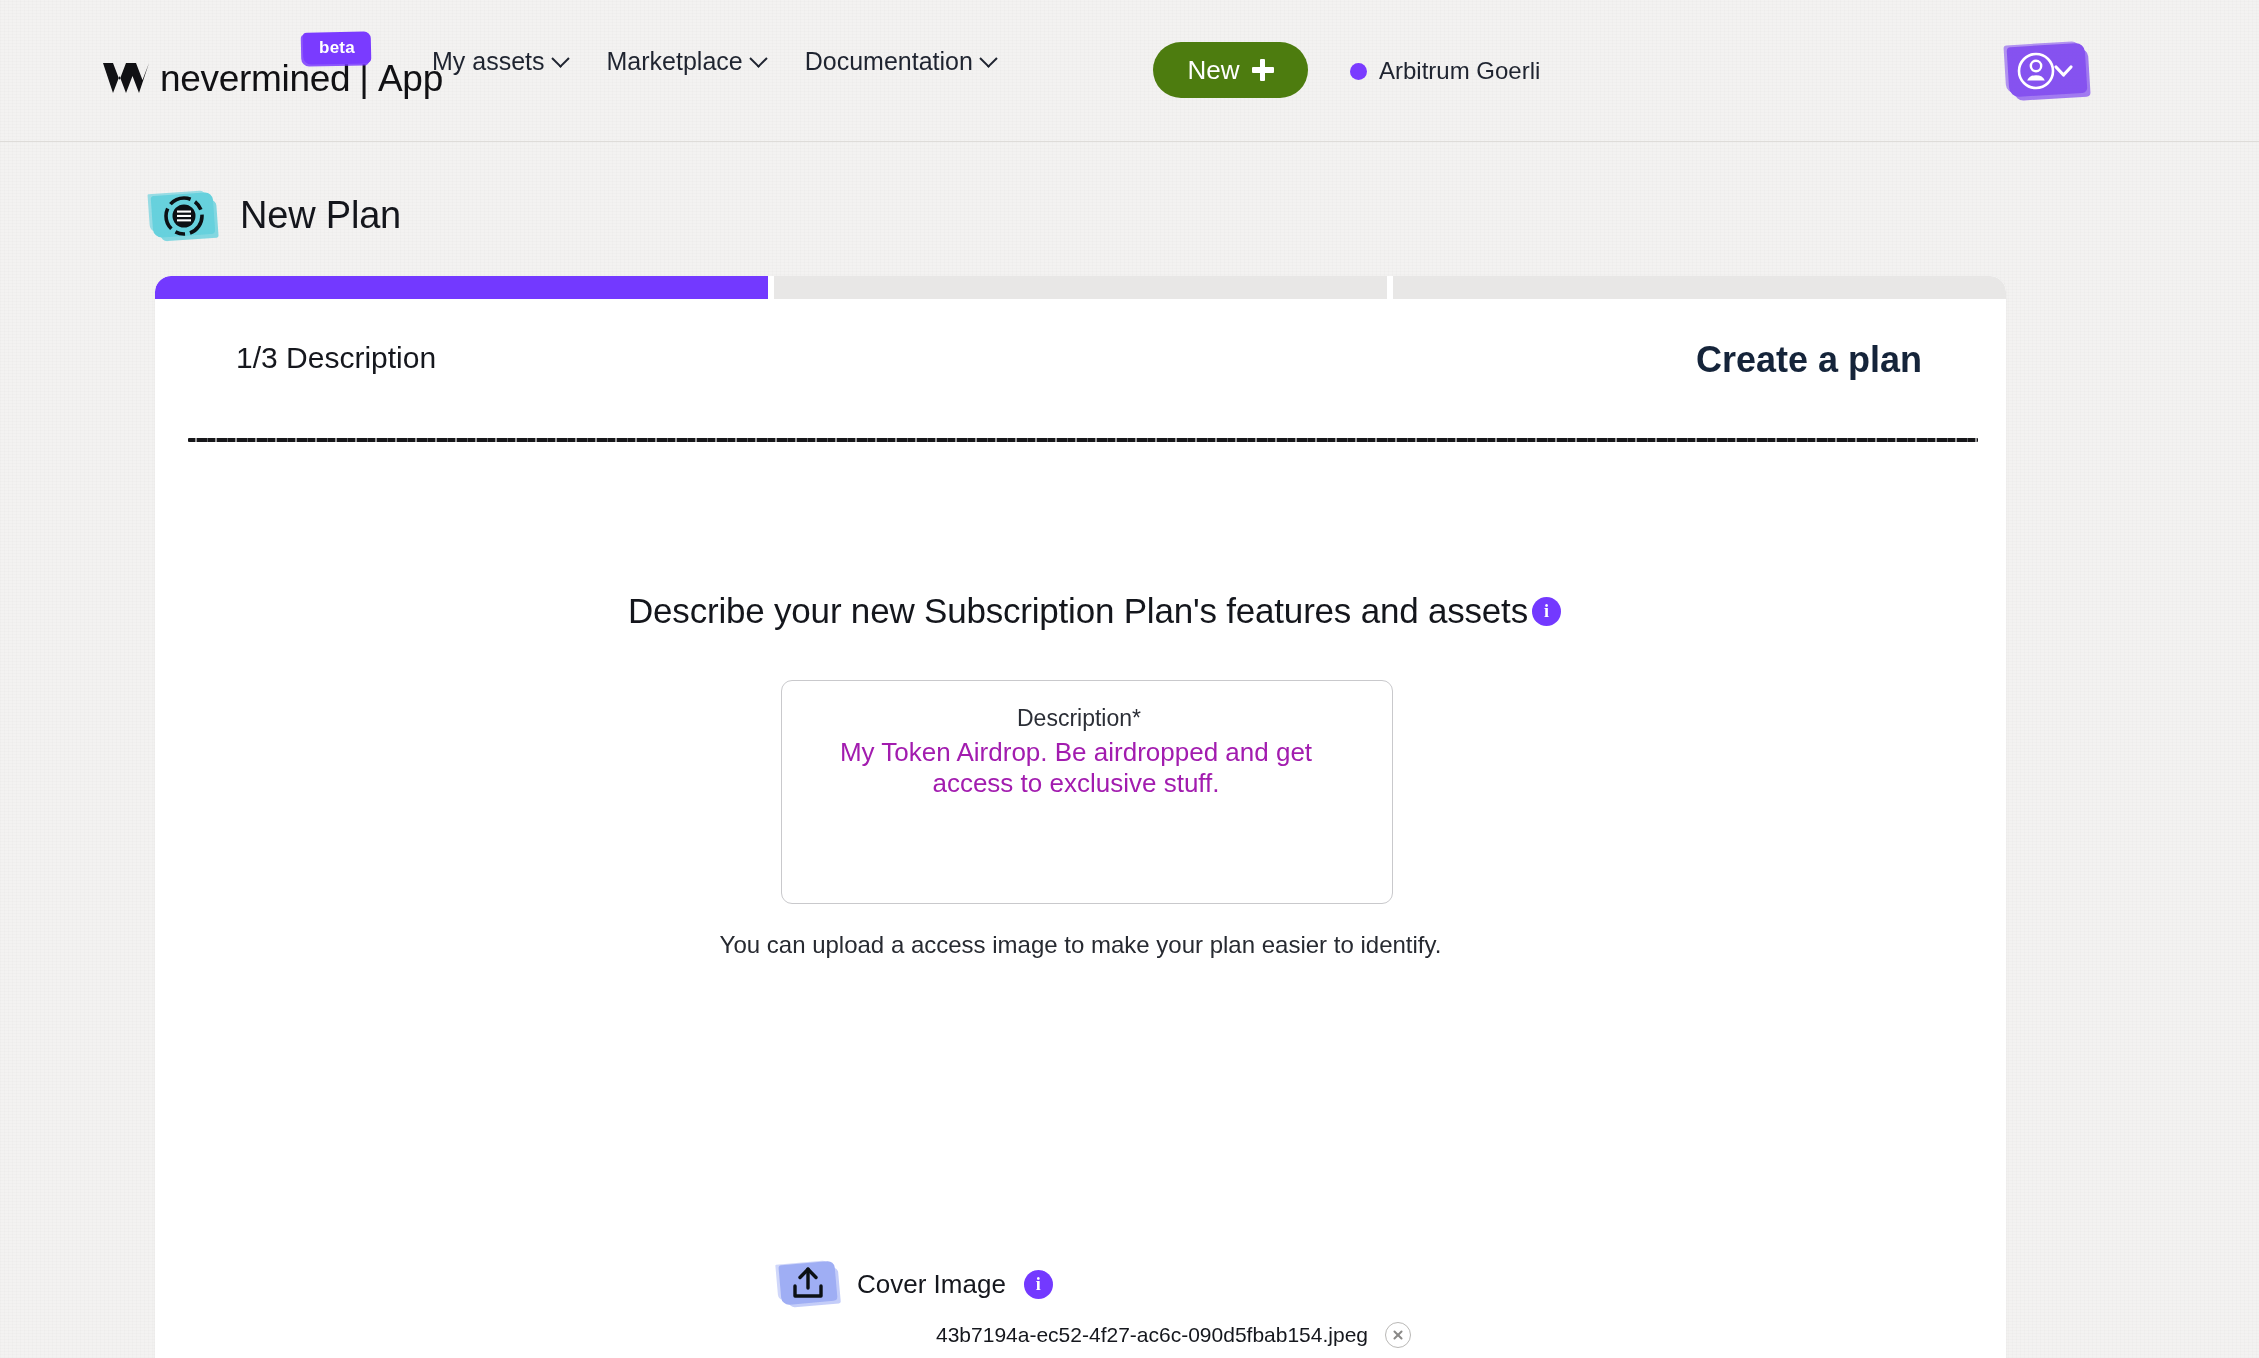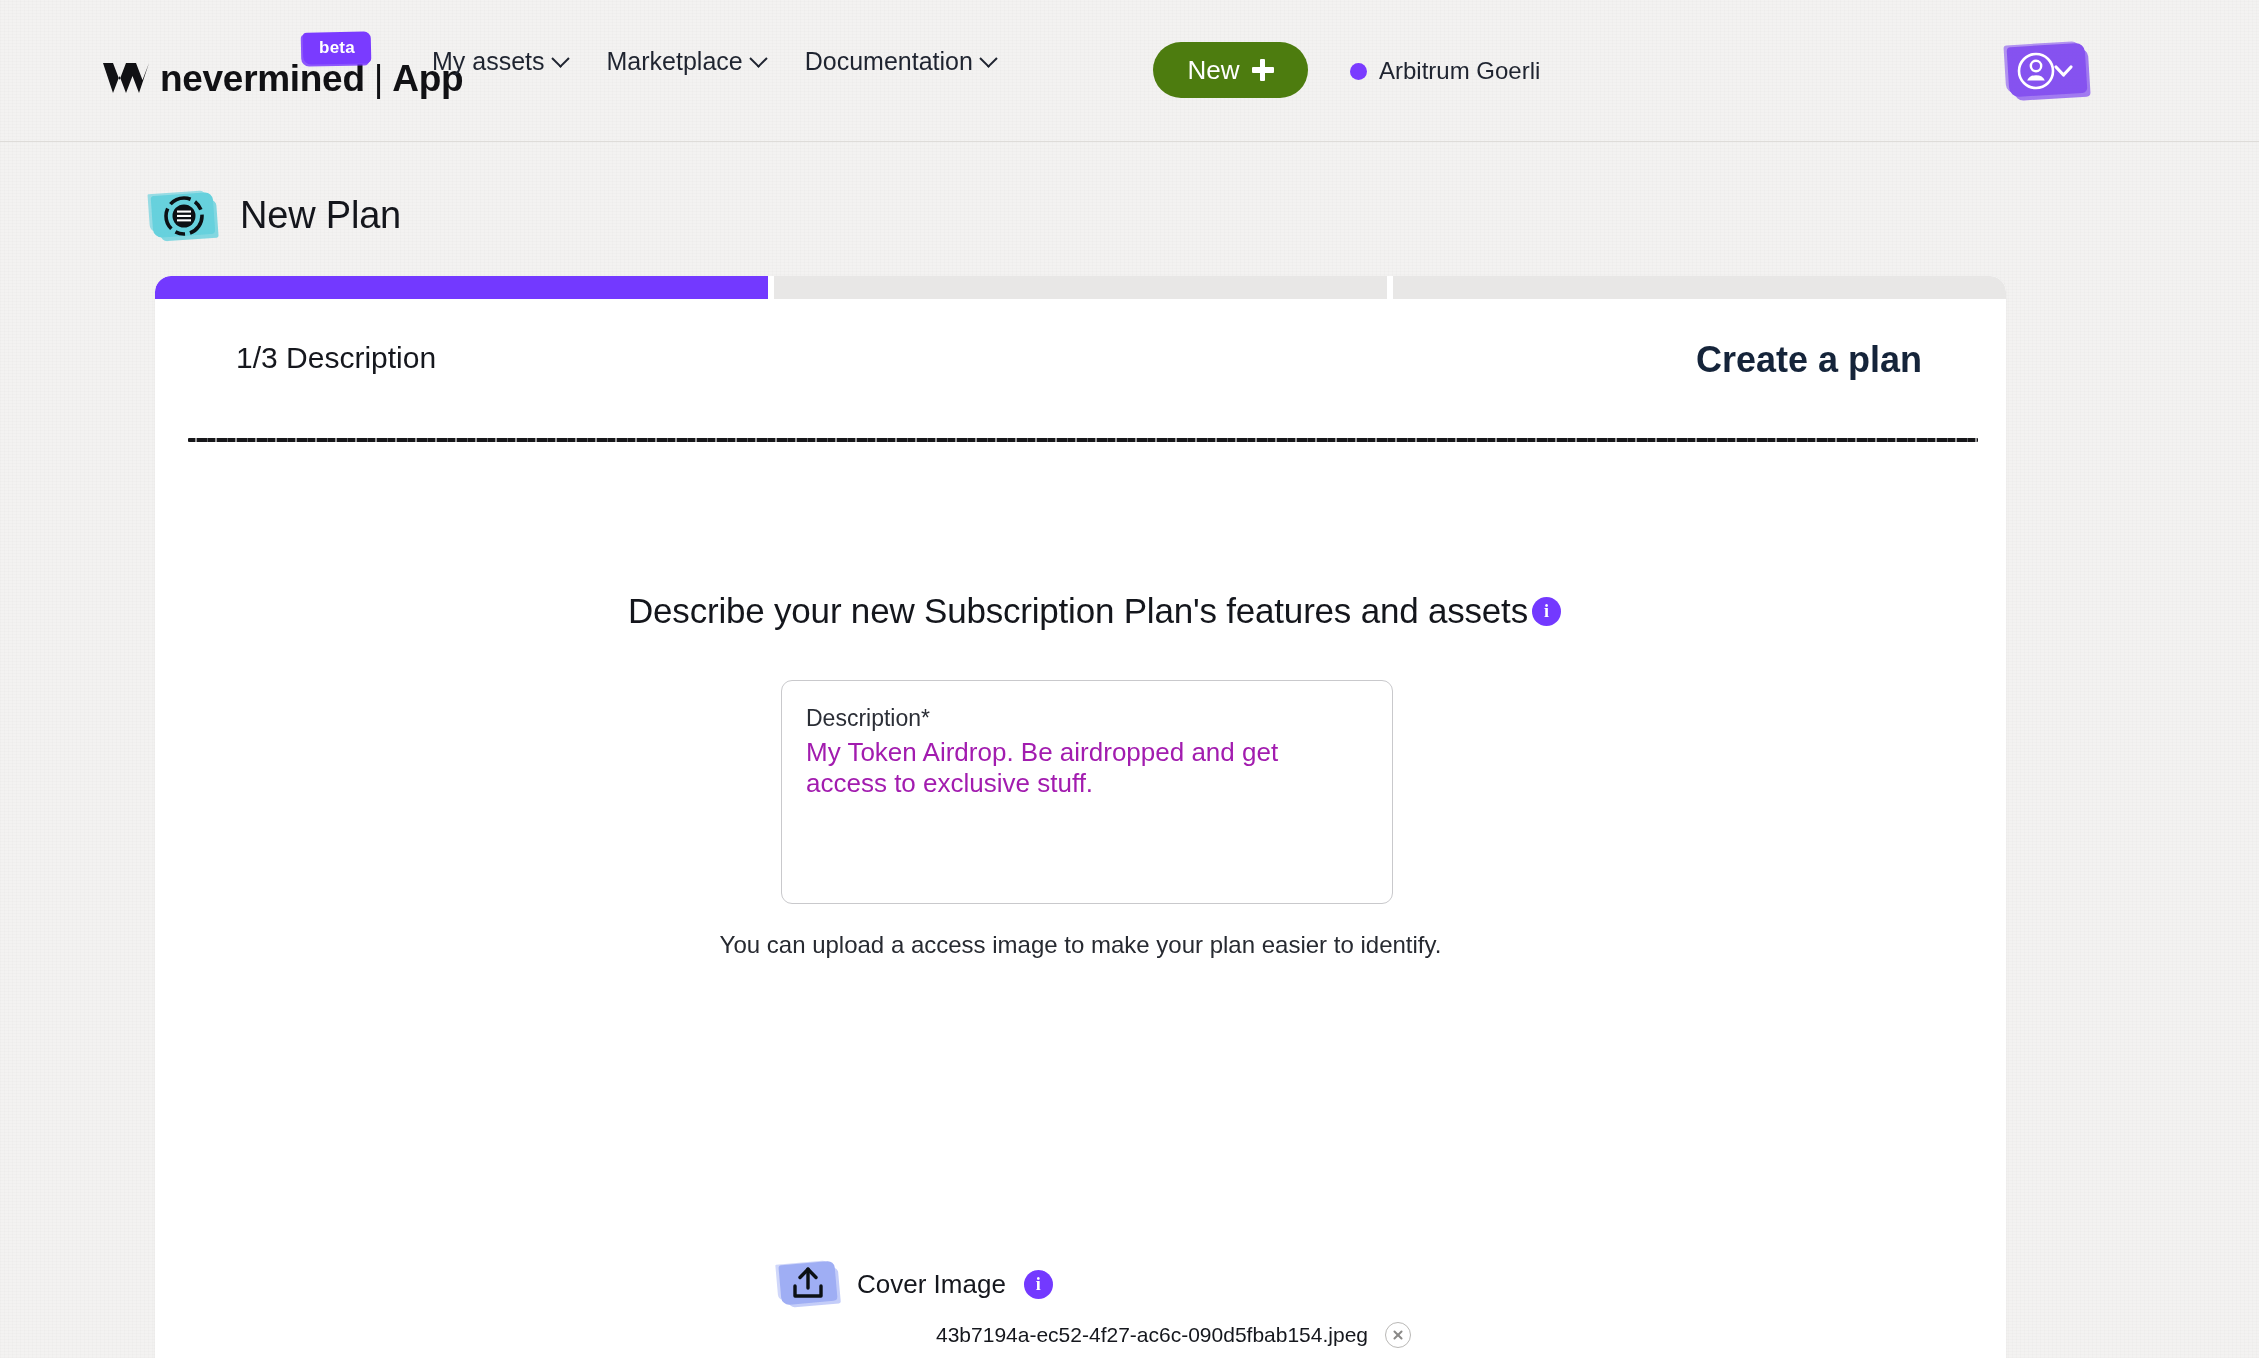--- a/index.html
+++ b/index.html
@@ -49,21 +49,21 @@
     margin-right: 11px;
     margin-bottom: 5px;
     flex: none;
   }
 
   .brand-text {
     font-size: 37px;
     letter-spacing: -0.3px;
     line-height: 38px;
     color: #111114;
-    font-weight: 700;
+    font-weight: 400;
     white-space: nowrap;
   }
   .brand-sep {
     font-size: 37px;
     line-height: 38px;
     color: #111114;
     margin: 0 9px;
     font-weight: 300;
   }
 
@@ -343,20 +343,21 @@
     position: absolute;
     left: 626px;
     top: 404px;
     width: 612px;
     height: 224px;
     border: 1px solid #c9c9cc;
     border-radius: 11px;
     background: #ffffff;
     padding: 24px 40px 0 24px;
     cursor: text;
+    text-align: center;
   }
   #desc-label {
     font-size: 23px;
     color: #2b2e36;
     line-height: 26px;
   }
   #desc-value {
     margin-top: 6px;
     font-size: 26px;
     line-height: 31px;

